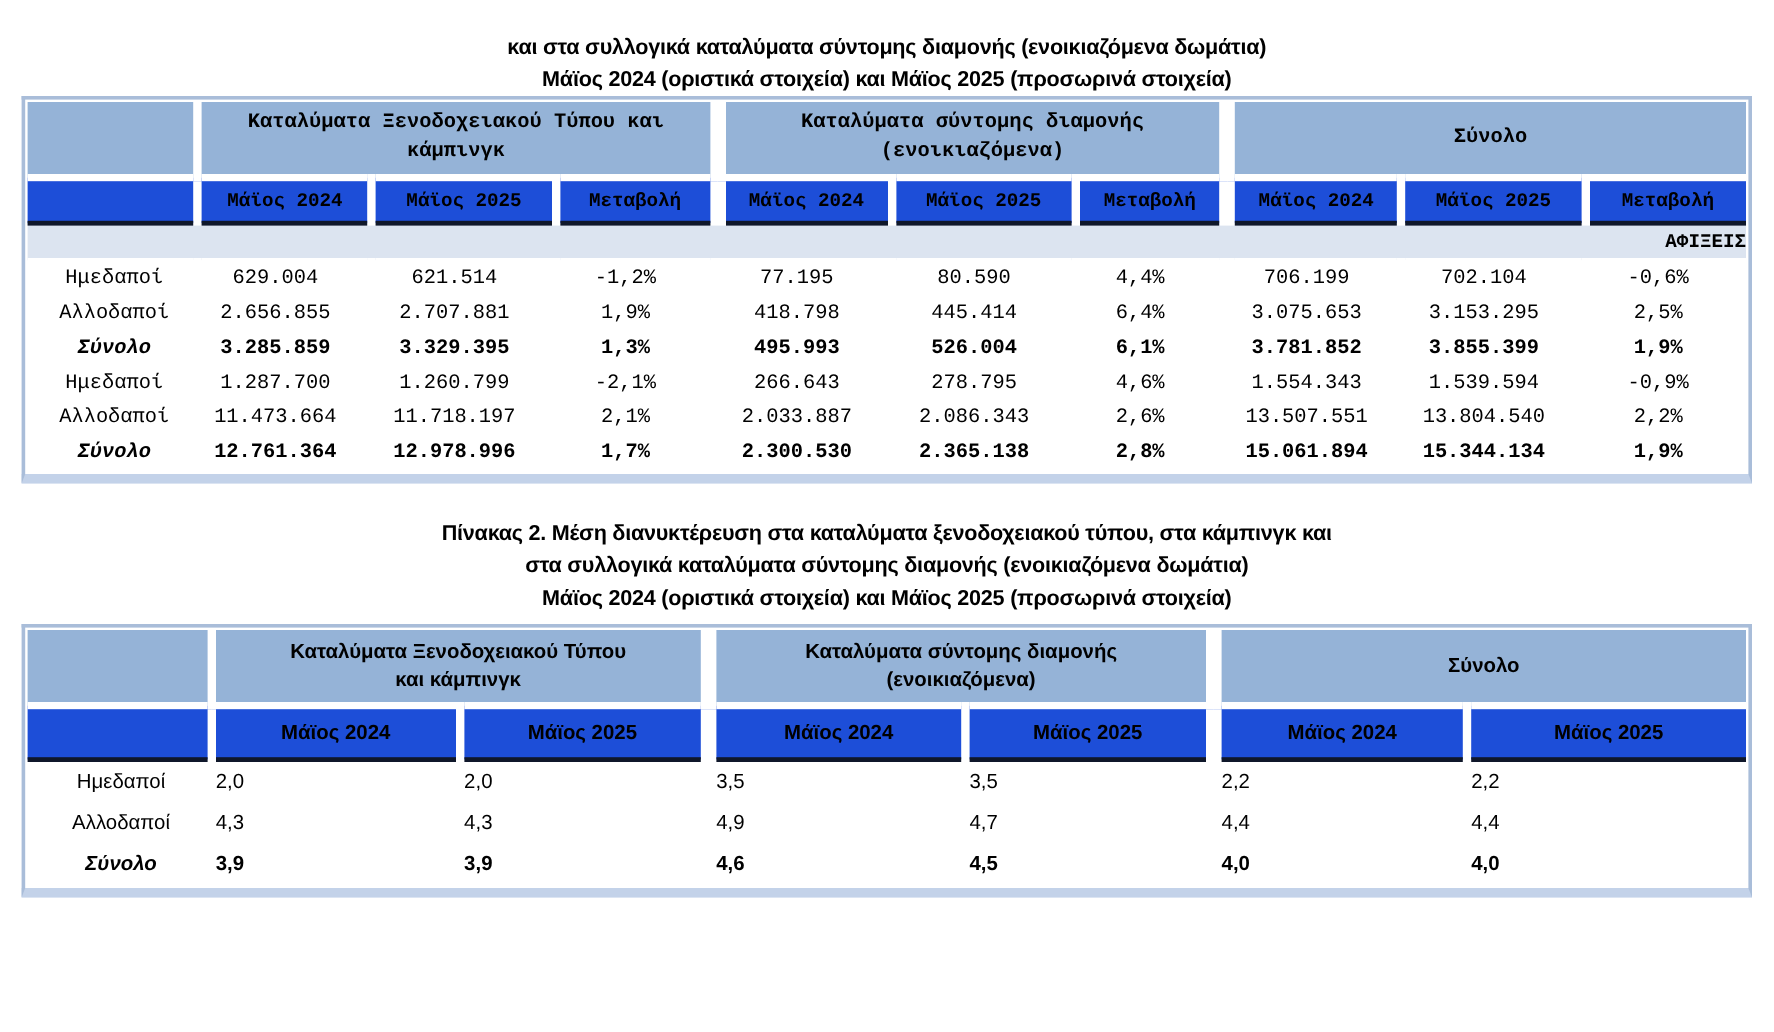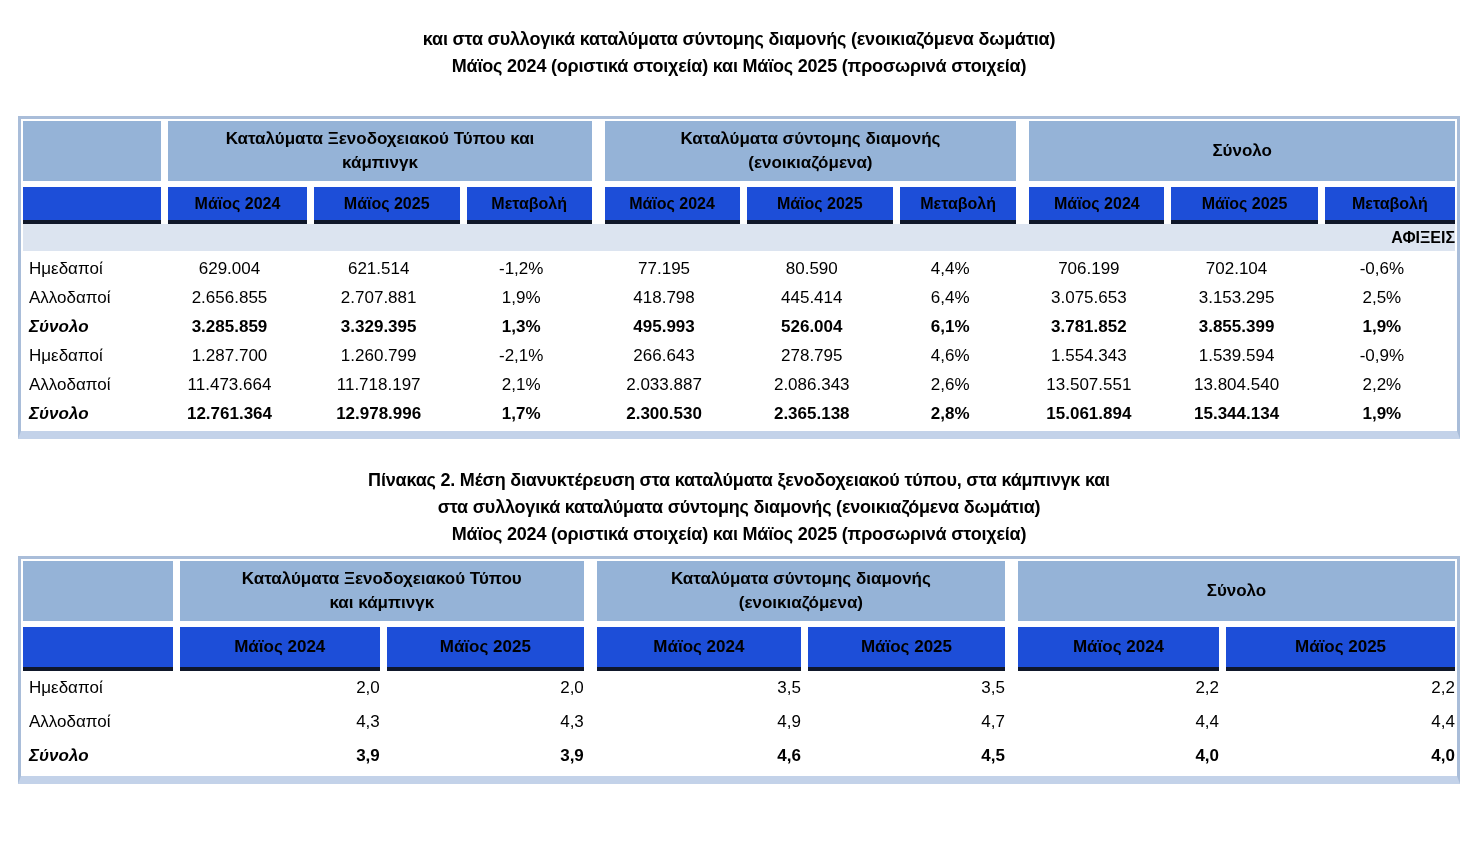--- a/index.html
+++ b/index.html
@@ -11,21 +11,21 @@
   .tbl-title{text-align:center;font-weight:bold;font-size:18px;line-height:27px;letter-spacing:-0.2px;}
   .t1-title{padding-top:26px;}
   .t2-title{padding-top:28px;text-align:center;}
   .tbl-wrap{
     margin:0 18px;
     border:3px solid #a9bdd9;
     border-bottom:8px solid #c3d2e9;
     padding:2px 2px 3px 2px;
     background:#ffffff;
   }
-  .t1-wrap{margin-top:36px;}
+  .t1-wrap{font-family:Liberation Mono, monospace;}
   .t2-wrap{margin-top:8px;}
   table.tbl{width:100%;border-collapse:collapse;table-layout:fixed;}
   .tbl th,.tbl td{padding:0;vertical-align:middle;}
   
   .tbl th + th,.tbl td + td{border-left:7px solid #ffffff;}
   .tbl .gstart{border-left-width:13px !important;}
   
   .group-row th{
     height:60px;background:#95b3d7;font-weight:bold;font-size:17px;line-height:24px;
     text-align:center;border-bottom:6px solid #ffffff;
@@ -38,23 +38,23 @@
   .t2-wrap .group-row th{height:60px;}
   .t2-wrap .sub-row th{height:40px;font-size:17px;}
   
   td.section-label{
     background:#dce4f0;font-weight:bold;font-size:16px;height:27px;
     text-align:right;padding-left:6px;
     border-top:3px solid #ffffff;border-bottom:3px solid #ffffff;
   }
   .data-row td{height:29px;font-size:17px;background:#ffffff;}
   .t2-wrap .data-row td{height:34px;}
-  td.row-label{text-align:left;padding-left:6px;}
+  td.row-label{text-align:center;padding-left:6px;}
   td.num{text-align:center;padding-right:16px;}
-  td.cnum{text-align:right;}
+  td.cnum{text-align:left;}
   .total-row td{font-weight:bold;}
   .total-row td.row-label{font-style:italic;}
 </style>
 </head>
 <body>
 
 <div class="tbl-title t1-title">
   <div>και στα συλλογικά καταλύματα σύντομης διαμονής (ενοικιαζόμενα δωμάτια)</div>
   <div>Μάϊος 2024 (οριστικά στοιχεία) και Μάϊος 2025 (προσωρινά στοιχεία)</div>
 </div>

